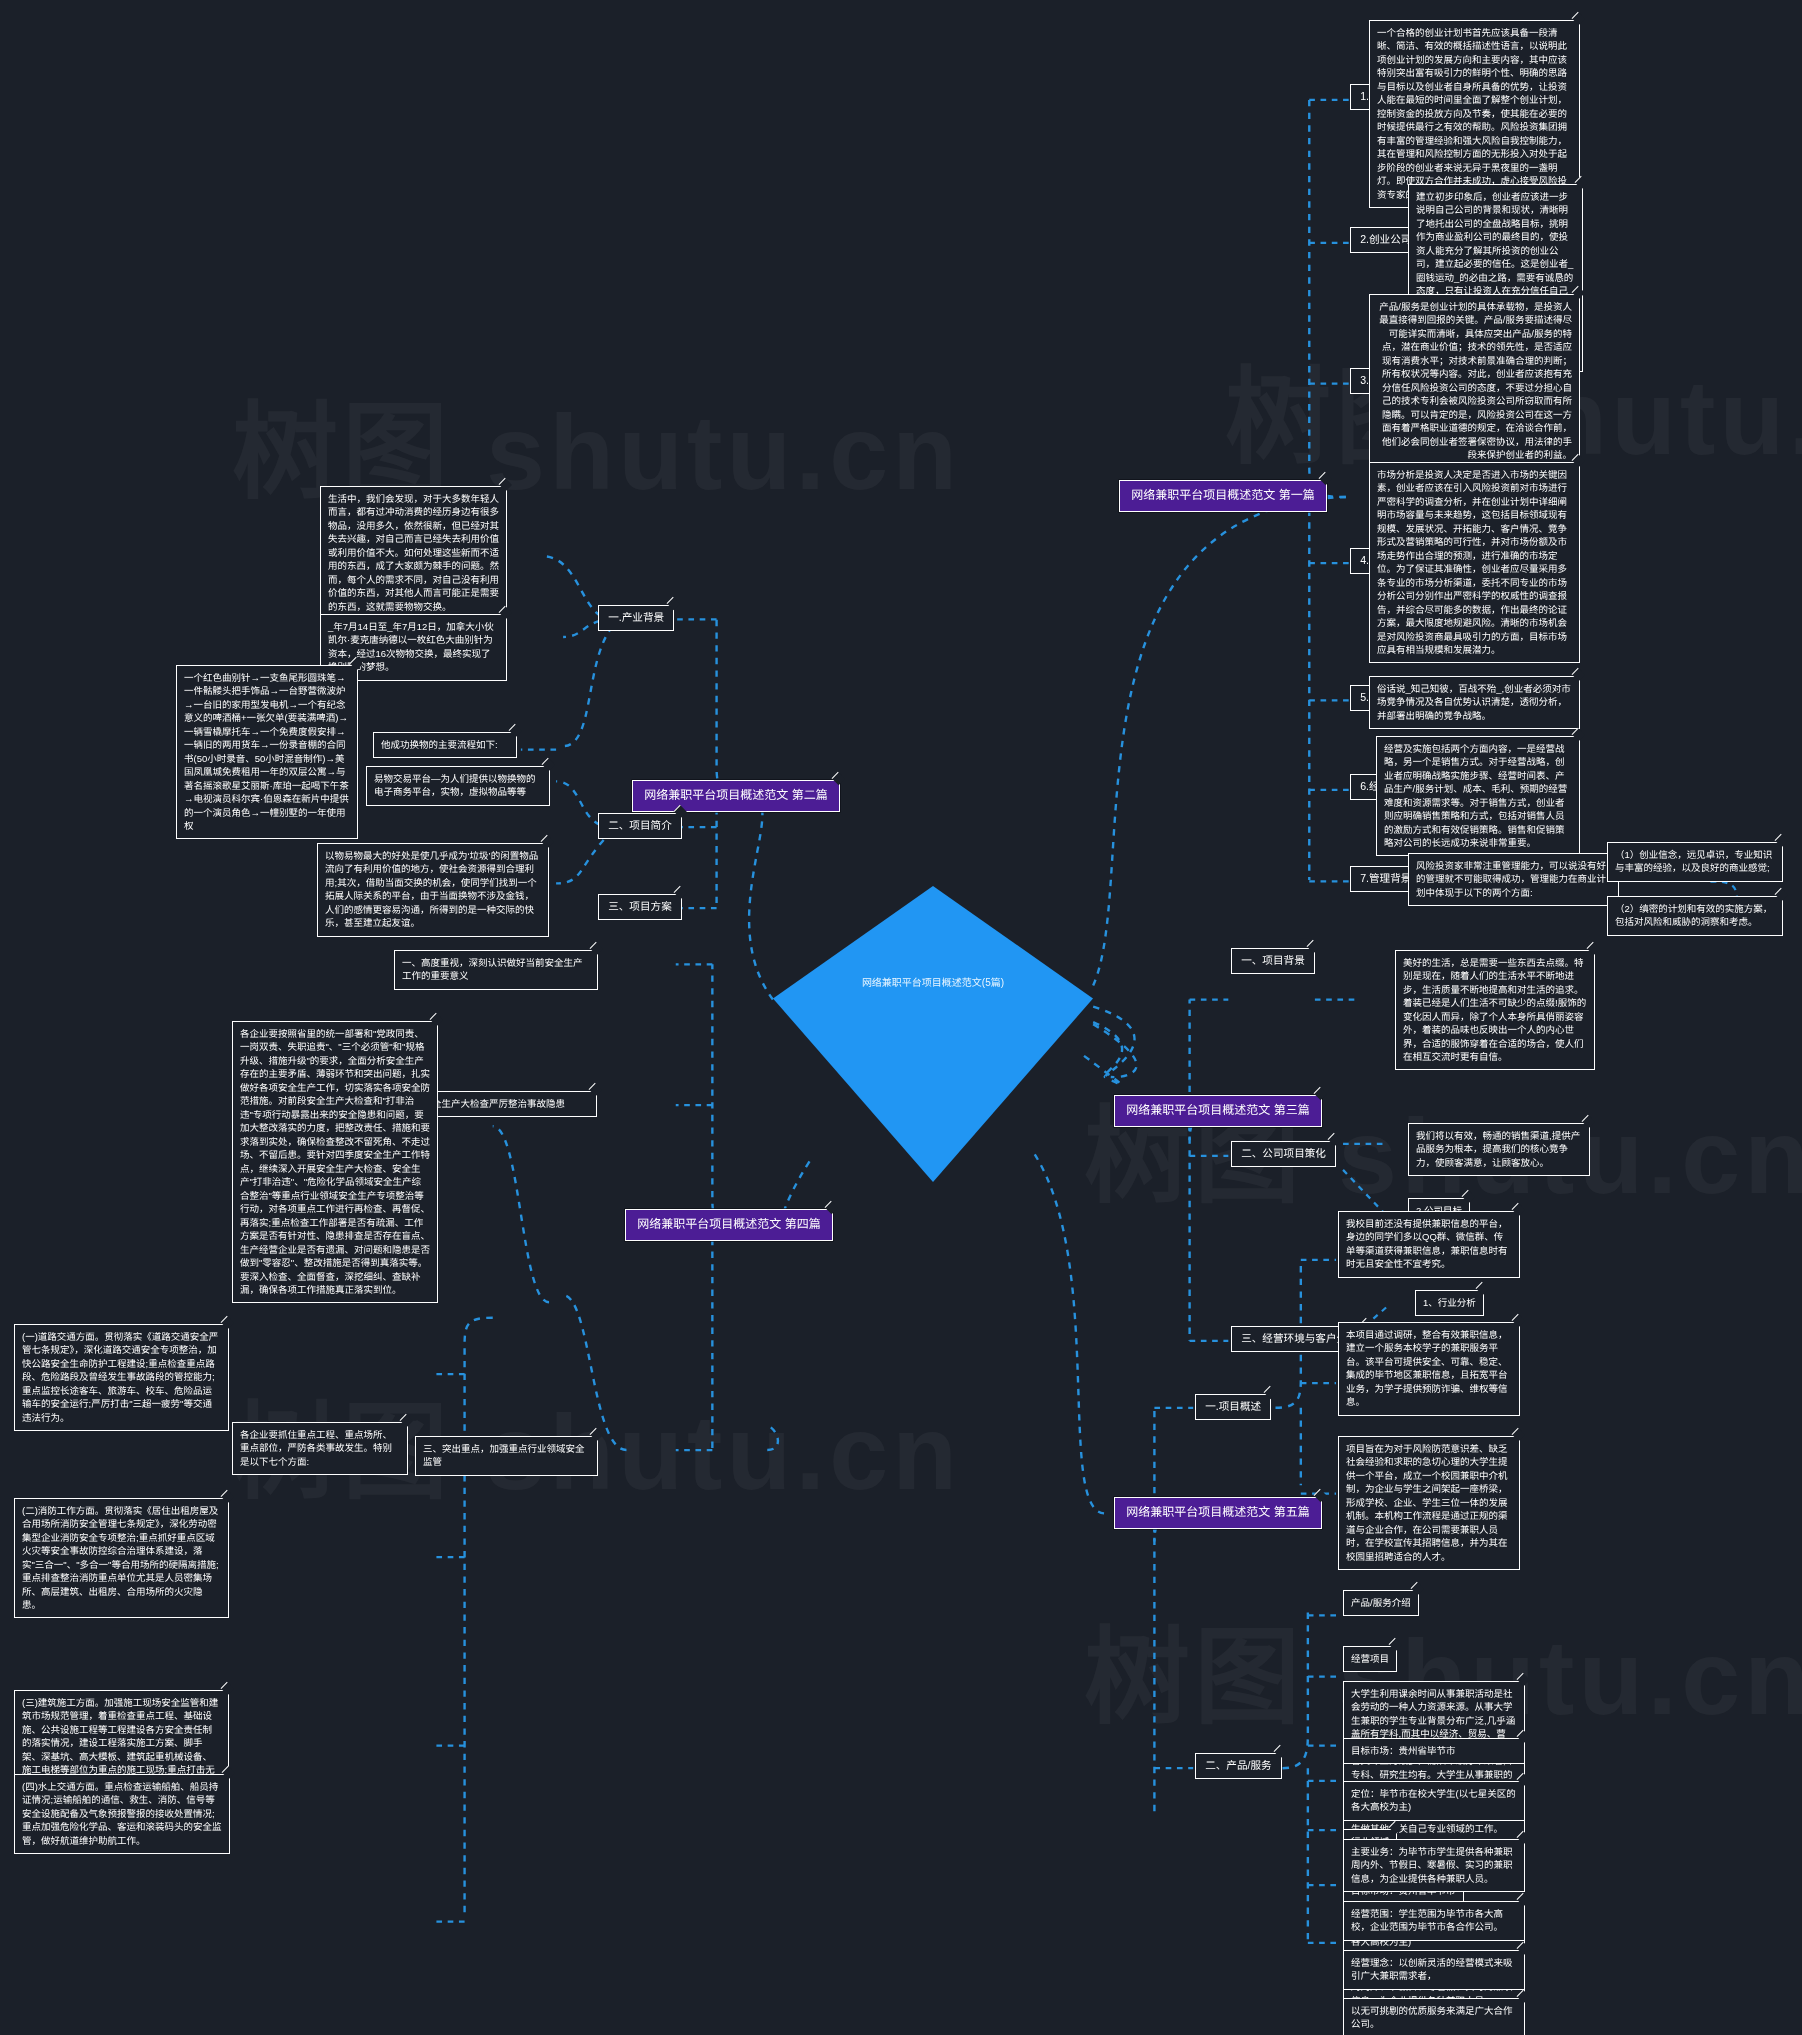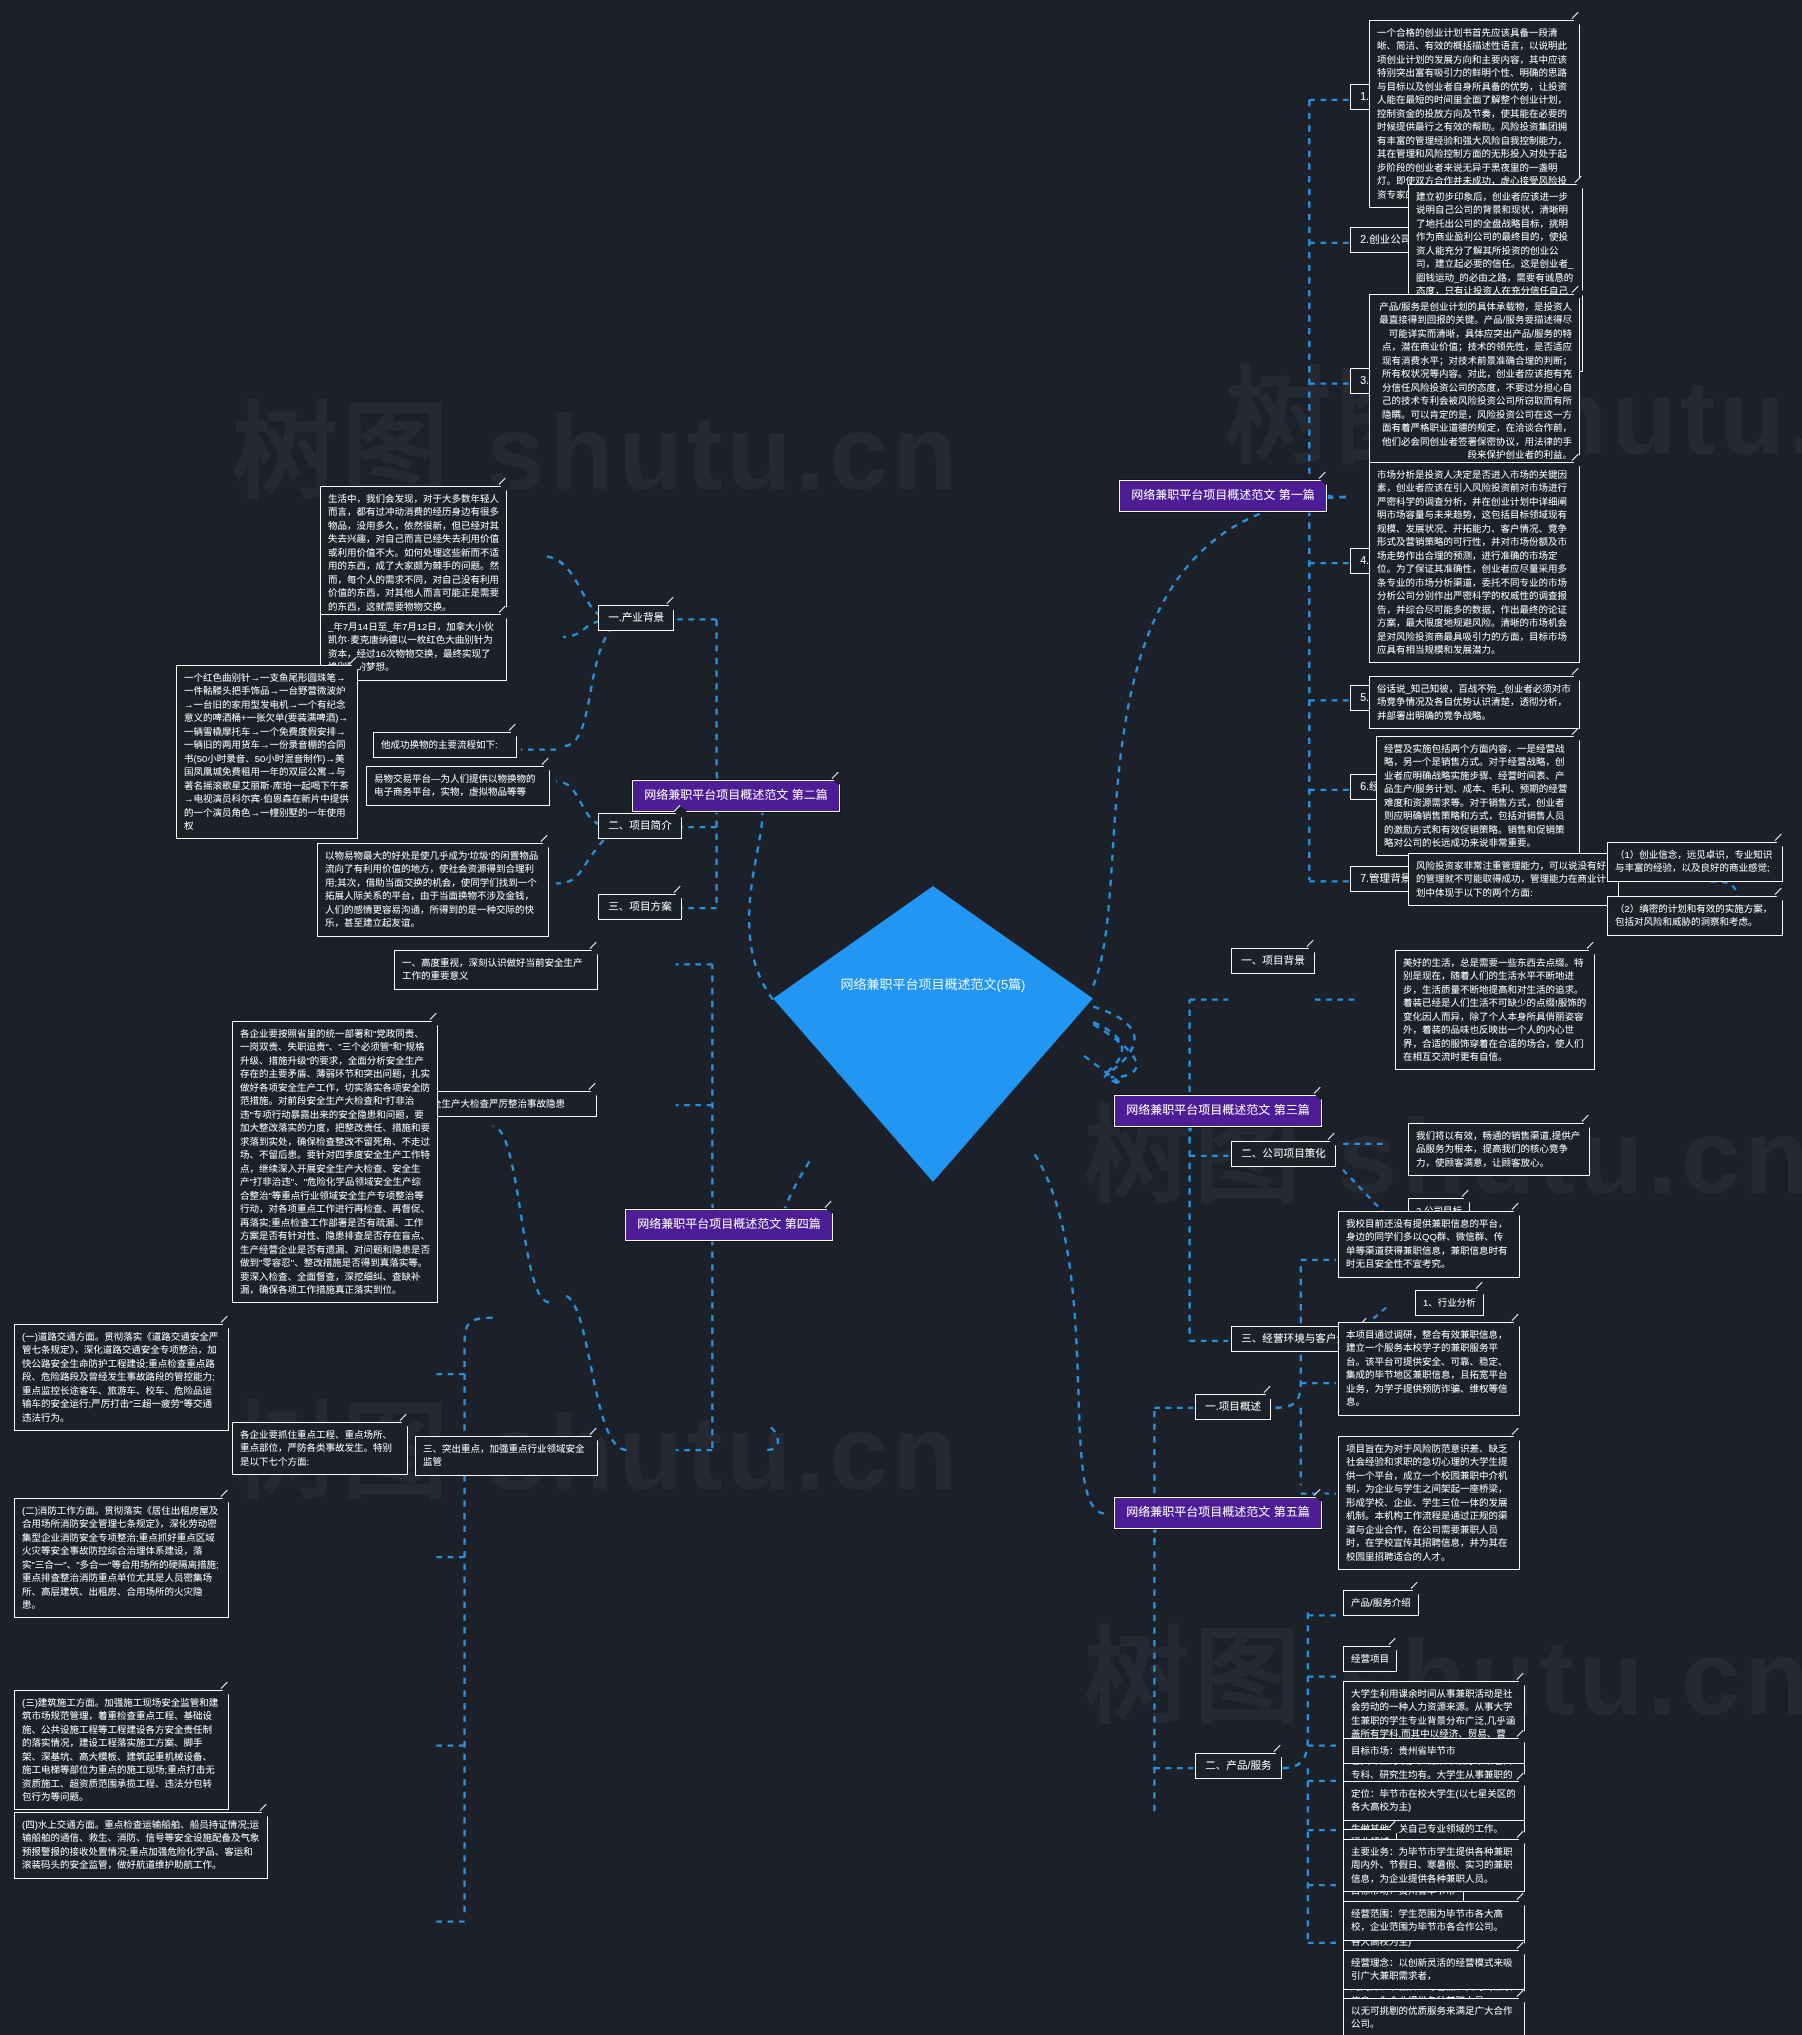--- a/index.html
+++ b/index.html
@@ -86,21 +86,21 @@
   }
   #root .gem{
     position:absolute;inset:0;
     background:#2196f3;
     clip-path:polygon(50% 0%,100% 38%,50% 100%,0% 38%);
   }
   #root .gem-label{
     position:absolute;
     left:0;right:0;top:90px;
     text-align:center;
-    font-size:13px;
+    font-size:10px;
     line-height:1.45;
     color:#eaf6ff;
     padding:0 42px;
     box-sizing:border-box;
   }
 </style>
 </head>
 <body>
 
 <div id="canvas">
@@ -254,21 +254,21 @@
 
   <div class="node small" style="left:329px;top:1091px;width:268px;">二、强化排查，深化安全生产大检查严厉整治事故隐患</div>
   <div class="node para" style="left:232px;top:1021px;width:206px;">各企业要按照省里的统一部署和"党政同责、一岗双责、失职追责"、"三个必须管"和"规格升级、措施升级"的要求，全面分析安全生产存在的主要矛盾、薄弱环节和突出问题，扎实做好各项安全生产工作，切实落实各项安全防范措施。对前段安全生产大检查和"打非治违"专项行动暴露出来的安全隐患和问题，要加大整改落实的力度，把整改责任、措施和要求落到实处，确保检查整改不留死角、不走过场、不留后患。要针对四季度安全生产工作特点，继续深入开展安全生产大检查、安全生产"打非治违"、"危险化学品领域安全生产综合整治"等重点行业领域安全生产专项整治等行动，对各项重点工作进行再检查、再督促、再落实;重点检查工作部署是否有疏漏、工作方案是否有针对性、隐患排查是否存在盲点、生产经营企业是否有遗漏、对问题和隐患是否做到"零容忍"、整改措施是否得到真落实等。要深入检查、全面督查，深挖细纠、查缺补漏，确保各项工作措施真正落实到位。</div>
 
   <div class="node small" style="left:415px;top:1436px;width:183px;">三、突出重点，加强重点行业领域安全监管</div>
   <div class="node para" style="left:232px;top:1422px;width:176px;">各企业要抓住重点工程、重点场所、重点部位，严防各类事故发生。特别是以下七个方面:</div>
 
   <div class="node para" style="left:14px;top:1324px;width:215px;">(一)道路交通方面。贯彻落实《道路交通安全严管七条规定》，深化道路交通安全专项整治，加快公路安全生命防护工程建设;重点检查重点路段、危险路段及曾经发生事故路段的管控能力;重点监控长途客车、旅游车、校车、危险品运输车的安全运行;严厉打击"三超一疲劳"等交通违法行为。</div>
   <div class="node para" style="left:14px;top:1498px;width:215px;">(二)消防工作方面。贯彻落实《居住出租房屋及合用场所消防安全管理七条规定》，深化劳动密集型企业消防安全专项整治;重点抓好重点区域火灾等安全事故防控综合治理体系建设，落实"三合一"、"多合一"等合用场所的硬隔离措施;重点排查整治消防重点单位尤其是人员密集场所、高层建筑、出租房、合用场所的火灾隐患。</div>
   <div class="node para" style="left:14px;top:1690px;width:215px;">(三)建筑施工方面。加强施工现场安全监管和建筑市场规范管理，着重检查重点工程、基础设施、公共设施工程等工程建设各方安全责任制的落实情况，建设工程落实施工方案、脚手架、深基坑、高大模板、建筑起重机械设备、施工电梯等部位为重点的施工现场;重点打击无资质施工、超资质范围承揽工程、违法分包转包行为等问题。</div>
-  <div class="node para" style="left:14px;top:1812px;width:254px;">(四)水上交通方面。重点检查运输船舶、船员持证情况;运输船舶的通信、救生、消防、信号等安全设施配备及气象预报警报的接收处置情况;重点加强危险化学品、客运和滚装码头的安全监管，做好航道维护助航工作。</div>
+  <div class="node para" style="left:14px;top:1774px;width:216px;">(四)水上交通方面。重点检查运输船舶、船员持证情况;运输船舶的通信、救生、消防、信号等安全设施配备及气象预报警报的接收处置情况;重点加强危险化学品、客运和滚装码头的安全监管，做好航道维护助航工作。</div>
 
   <div class="node topic" style="left:1114px;top:1095px;">网络兼职平台项目概述范文 第三篇</div>
 
   <div class="node lbl" style="left:1231px;top:948px;">一、项目背景</div>
   <div class="node para" style="left:1395px;top:950px;width:200px;">美好的生活，总是需要一些东西去点缀。特别是现在，随着人们的生活水平不断地进步，生活质量不断地提高和对生活的追求。着装已经是人们生活不可缺少的点缀!服饰的变化因人而异，除了个人本身所具俏丽姿容外，着装的品味也反映出一个人的内心世界，合适的服饰穿着在合适的场合，使人们在相互交流时更有自信。</div>
 
   <div class="node lbl" style="left:1231px;top:1141px;">二、公司项目策化</div>
   <div class="node para" style="left:1408px;top:1123px;width:182px;">我们将以有效，畅通的销售渠道,提供产品服务为根本，提高我们的核心竞争力，使顾客满意，让顾客放心。</div>
   <div class="node small" style="left:1408px;top:1198px;">2.公司目标</div>
 

